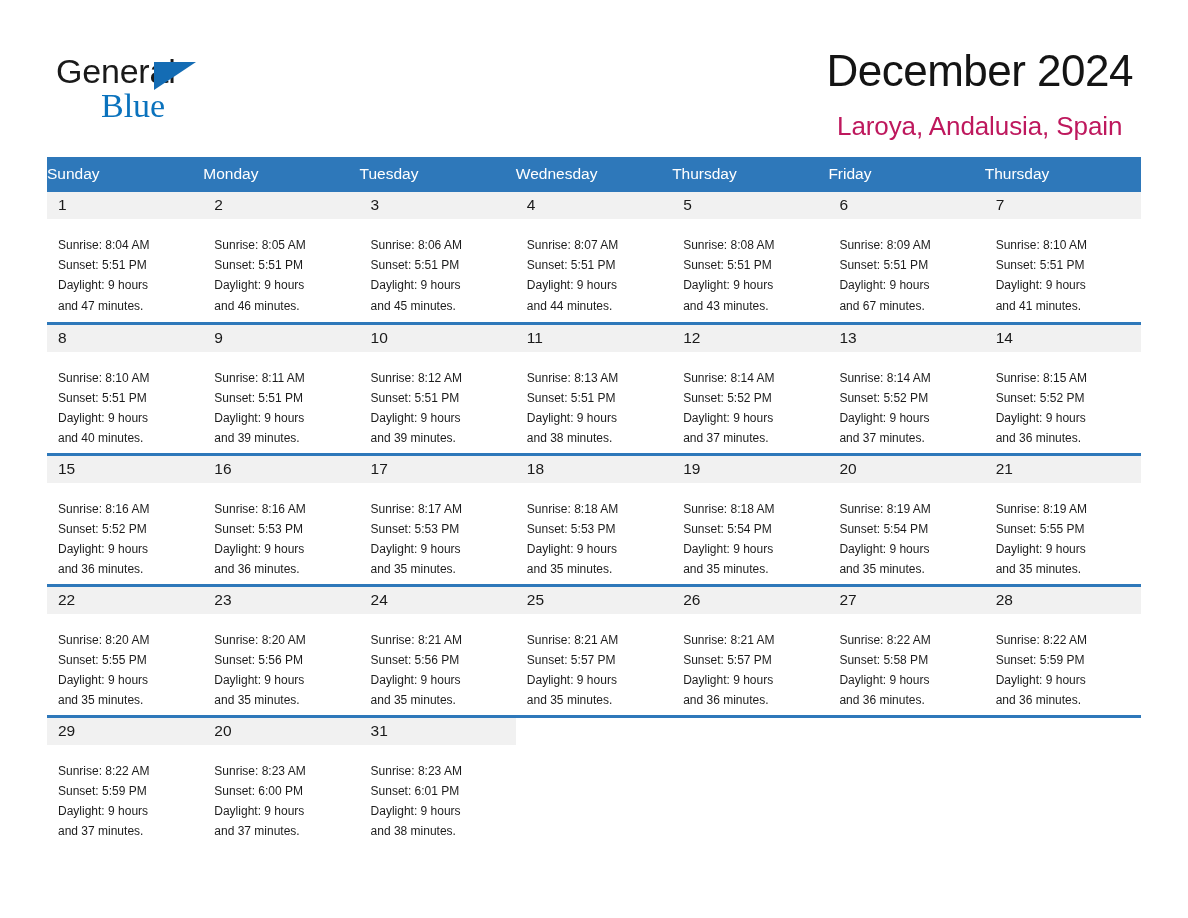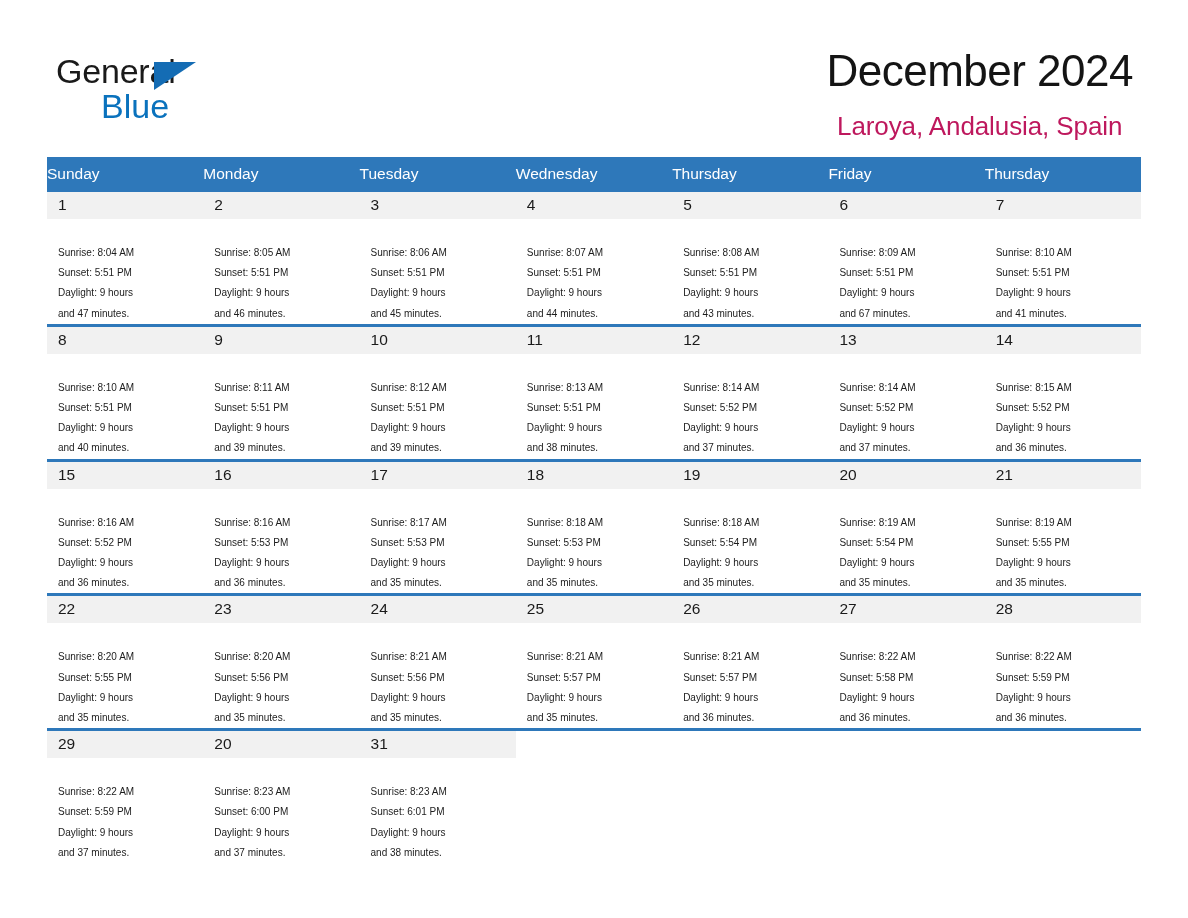--- a/index.html
+++ b/index.html
@@ -44,20 +44,21 @@
     display: block;
   }
   .logo-blue {
     font-size: 34px;
     color: #0a72bd;
     line-height: 36px;
     font-weight: 400;
     display: block;
     margin-left: 45px;
     margin-top: -2px;
+    font-family: Liberation Serif, serif;
   }
   .logo-triangle {
     position: absolute;
     left: 98px;
     top: 10px;
     width: 0;
     height: 0;
     border-left: 42px solid #146cb4;
     border-bottom: 28px solid transparent;
   }
@@ -126,22 +127,22 @@
     height: 27px;
     padding: 2px 0 0 11px;
     box-sizing: border-box;
   }
   .daynum {
     font-size: 15.5px;
     color: #1a1a1a;
     line-height: 22px;
   }
   .info {
-    padding: 24px 0 0 11px;
-    font-size: 10px;
+    padding: 16px 0 0 11px;
+    font-size: 12px;
     line-height: 20.2px;
     color: #1c1c1c;
   }
   .info div {
     white-space: nowrap;
   }
   .empty .daynum-band {
     background: #f1f1f1;
   }
 </style>

